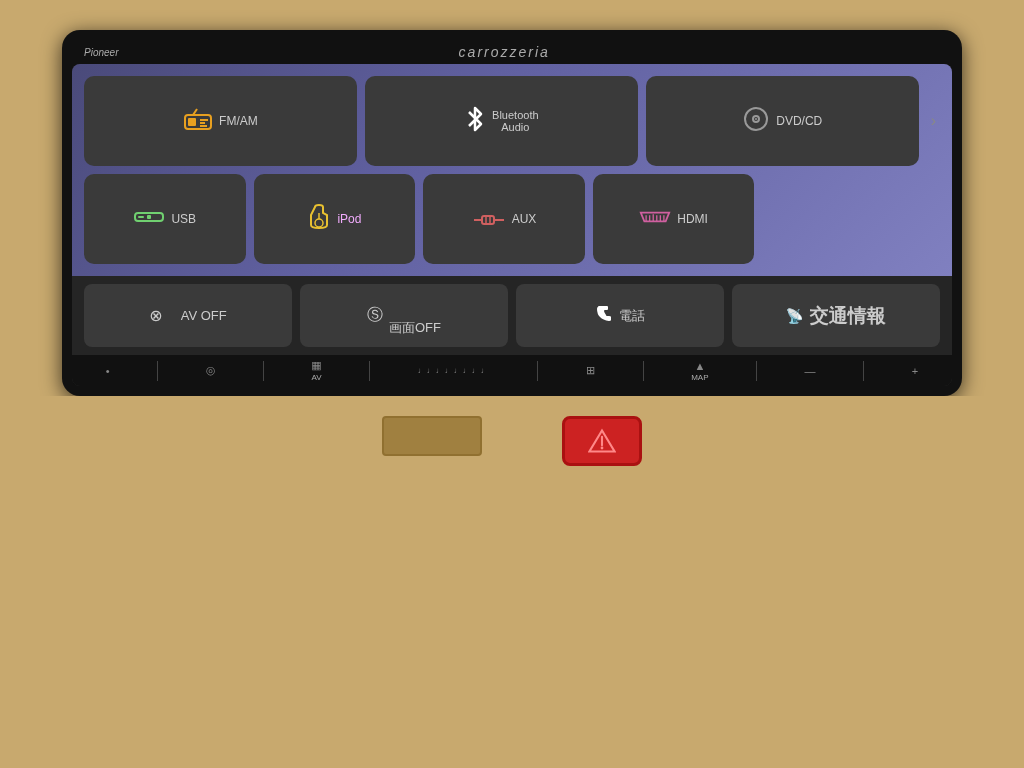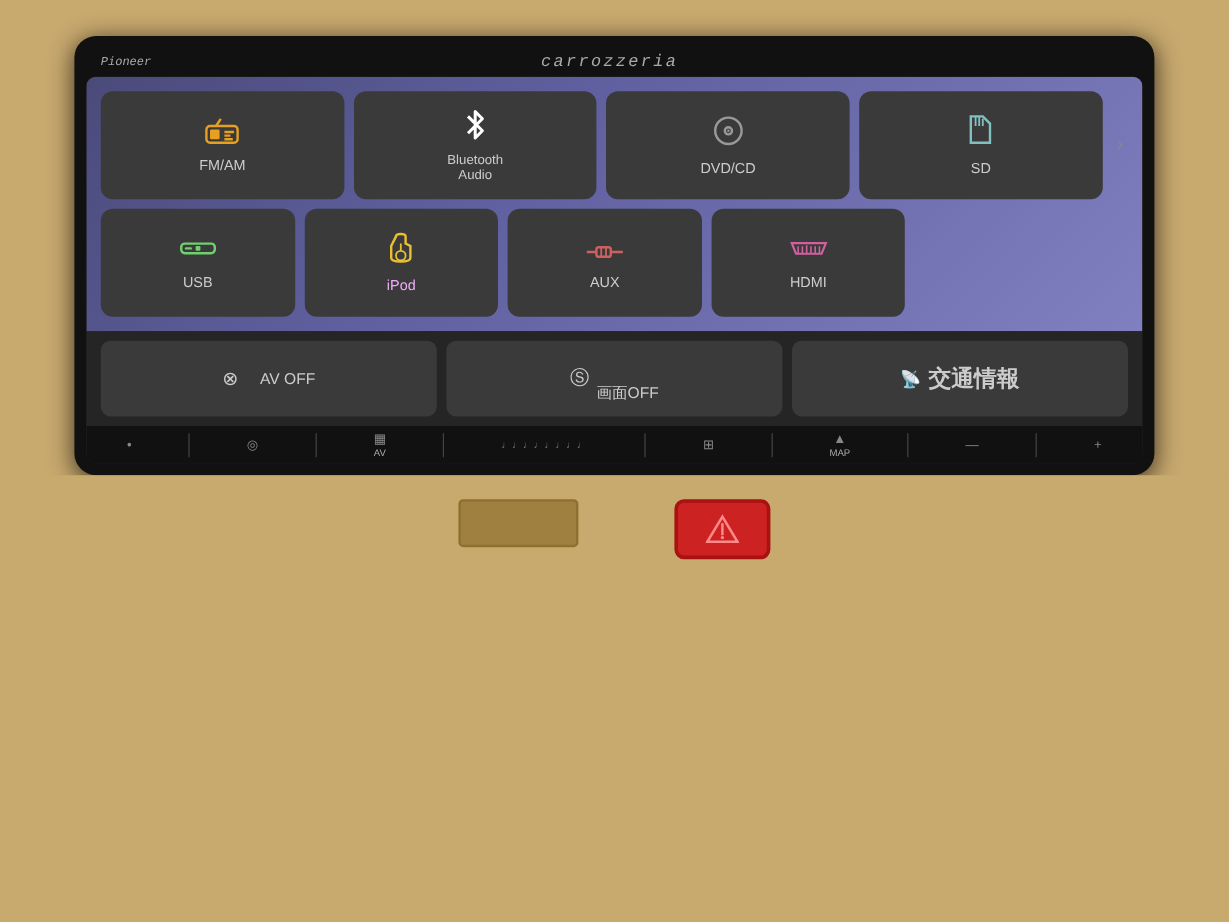--- a/index.html
+++ b/index.html
@@ -24,21 +24,20 @@
       box-shadow: 0 4px 20px rgba(0,0,0,0.7);
     }
 
     .head-unit-header {
       display: flex;
       justify-content: space-between;
       align-items: center;
       padding: 4px 12px;
       color: #aaa;
       font-size: 11px;
-      font-family: Liberation Mono, monospace;
     }
 
     .screen {
       background: #2a2a2a;
       border-radius: 8px;
       overflow: hidden;
     }
 
     .main-content {
       background: linear-gradient(135deg, #4a4a7a 0%, #6060a0 40%, #8080c0 100%);
@@ -52,21 +51,20 @@
       display: flex;
       gap: 8px;
     }
 
     .media-btn {
       flex: 1;
       background: #3a3a3a;
       border-radius: 10px;
       padding: 12px 8px;
       display: flex;
-      flex-direction: column;
       align-items: center;
       justify-content: center;
       gap: 6px;
       cursor: pointer;
       min-height: 90px;
       border: none;
       color: #ccc;
     }
 
     .media-btn.active {
@@ -242,31 +240,20 @@
           <span class="btn-icon icon-dvd">
             <svg width="28" height="28" viewBox="0 0 28 28">
               <circle cx="14" cy="14" r="11" fill="none" stroke="#999" stroke-width="2"></circle>
               <circle cx="14" cy="14" r="3" fill="none" stroke="#999" stroke-width="2"></circle>
               <circle cx="14" cy="14" r="1" fill="#999"></circle>
             </svg>
           </span>
           <span class="btn-label">DVD/CD</span>
         </button>
 
-        <button class="media-btn">
-          <span class="btn-icon icon-sd">
-            <svg width="24" height="28" viewBox="0 0 24 28">
-              <path d="M4,8 L4,24 L20,24 L20,8 L14,2 L4,2 Z" fill="none" stroke="#80c0c0" stroke-width="2"></path>
-              <line x1="8" y1="2" x2="8" y2="10" stroke="#80c0c0" stroke-width="1.5"></line>
-              <line x1="11" y1="2" x2="11" y2="10" stroke="#80c0c0" stroke-width="1.5"></line>
-              <line x1="14" y1="4" x2="14" y2="10" stroke="#80c0c0" stroke-width="1.5"></line>
-            </svg>
-          </span>
-          <span class="btn-label">SD</span>
-        </button>
 
         <div class="scroll-arrow">›</div>
       </div>
 
       <div class="grid-row">
 
         <button class="media-btn">
           <span class="btn-icon icon-usb">
             <svg width="32" height="22" viewBox="0 0 32 22">
               <rect x="2" y="7" width="28" height="8" rx="3" fill="none" stroke="#70d070" stroke-width="2"></rect>
@@ -326,20 +313,28 @@
       <button class="bottom-btn">
         <span style="font-size:16px;">⊗</span>
         <span style="font-size:13px;margin-left:12px;">AV OFF</span>
       </button>
 
       <button class="bottom-btn">
         <span style="font-size:16px;">Ⓢ</span>
         <span style="font-size:13px;margin-top:25px;">画面OFF</span>
       </button>
 
+      <button class="bottom-btn">
+        <span>
+          <svg width="18" height="18" viewBox="0 0 18 18" fill="white">
+            <path d="M3,2 Q2,2 2,4 Q2,14 14,16 Q16,16 16,15 L16,12 Q16,11 14,11 L12,11 Q11,11 11,10 Q9,7 9,6 Q9,5 10,5 L12,5 Q13,5 13,4 L13,2 Q13,1 12,1 L4,1 Q3,1 3,2 Z"></path>
+          </svg>
+        </span>
+        <span style="font-size:13px;">電話</span>
+      </button>
 
       <button class="bottom-btn">
         <span style="font-size:14px;">📡</span>
         <span style="font-size:19px;font-weight:bold;">交通情報</span>
       </button>
 
     </div>
 
     <div class="status-bar">
       <span class="status-item">

